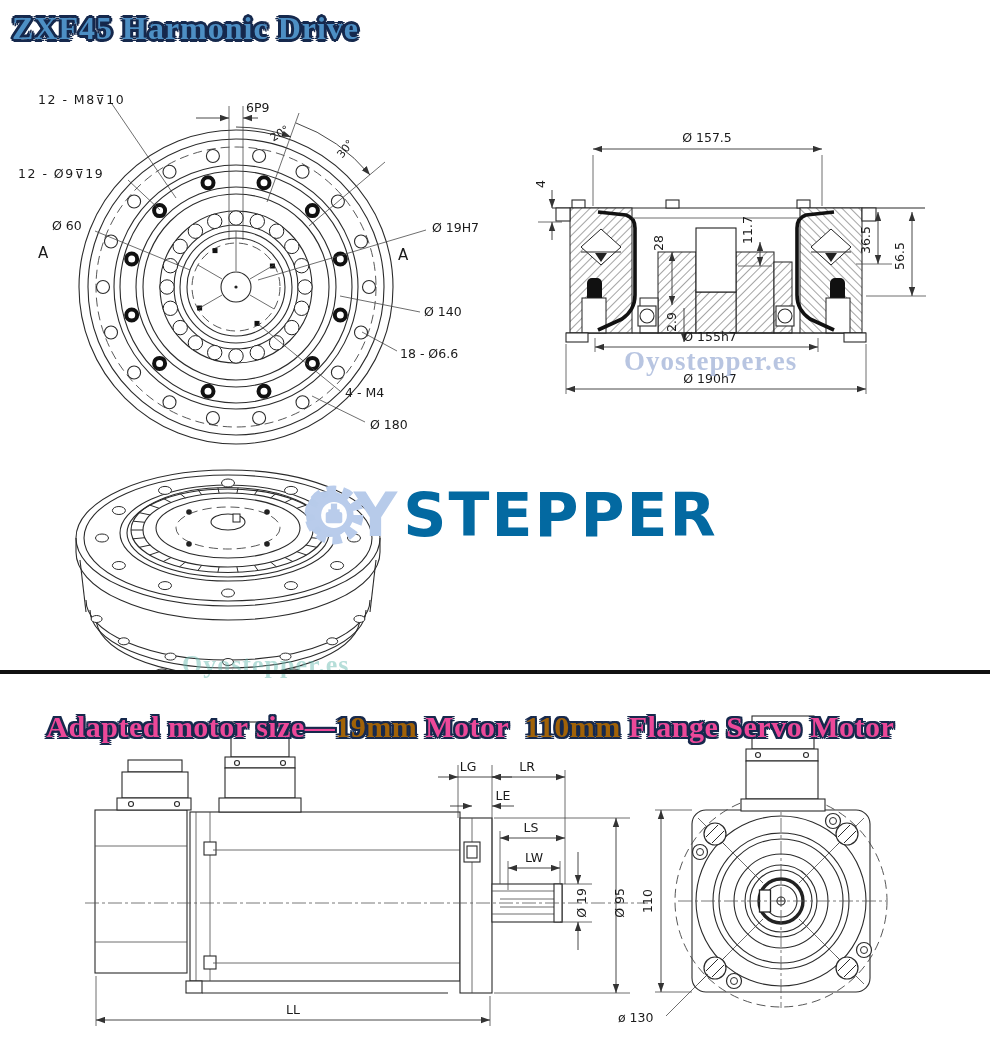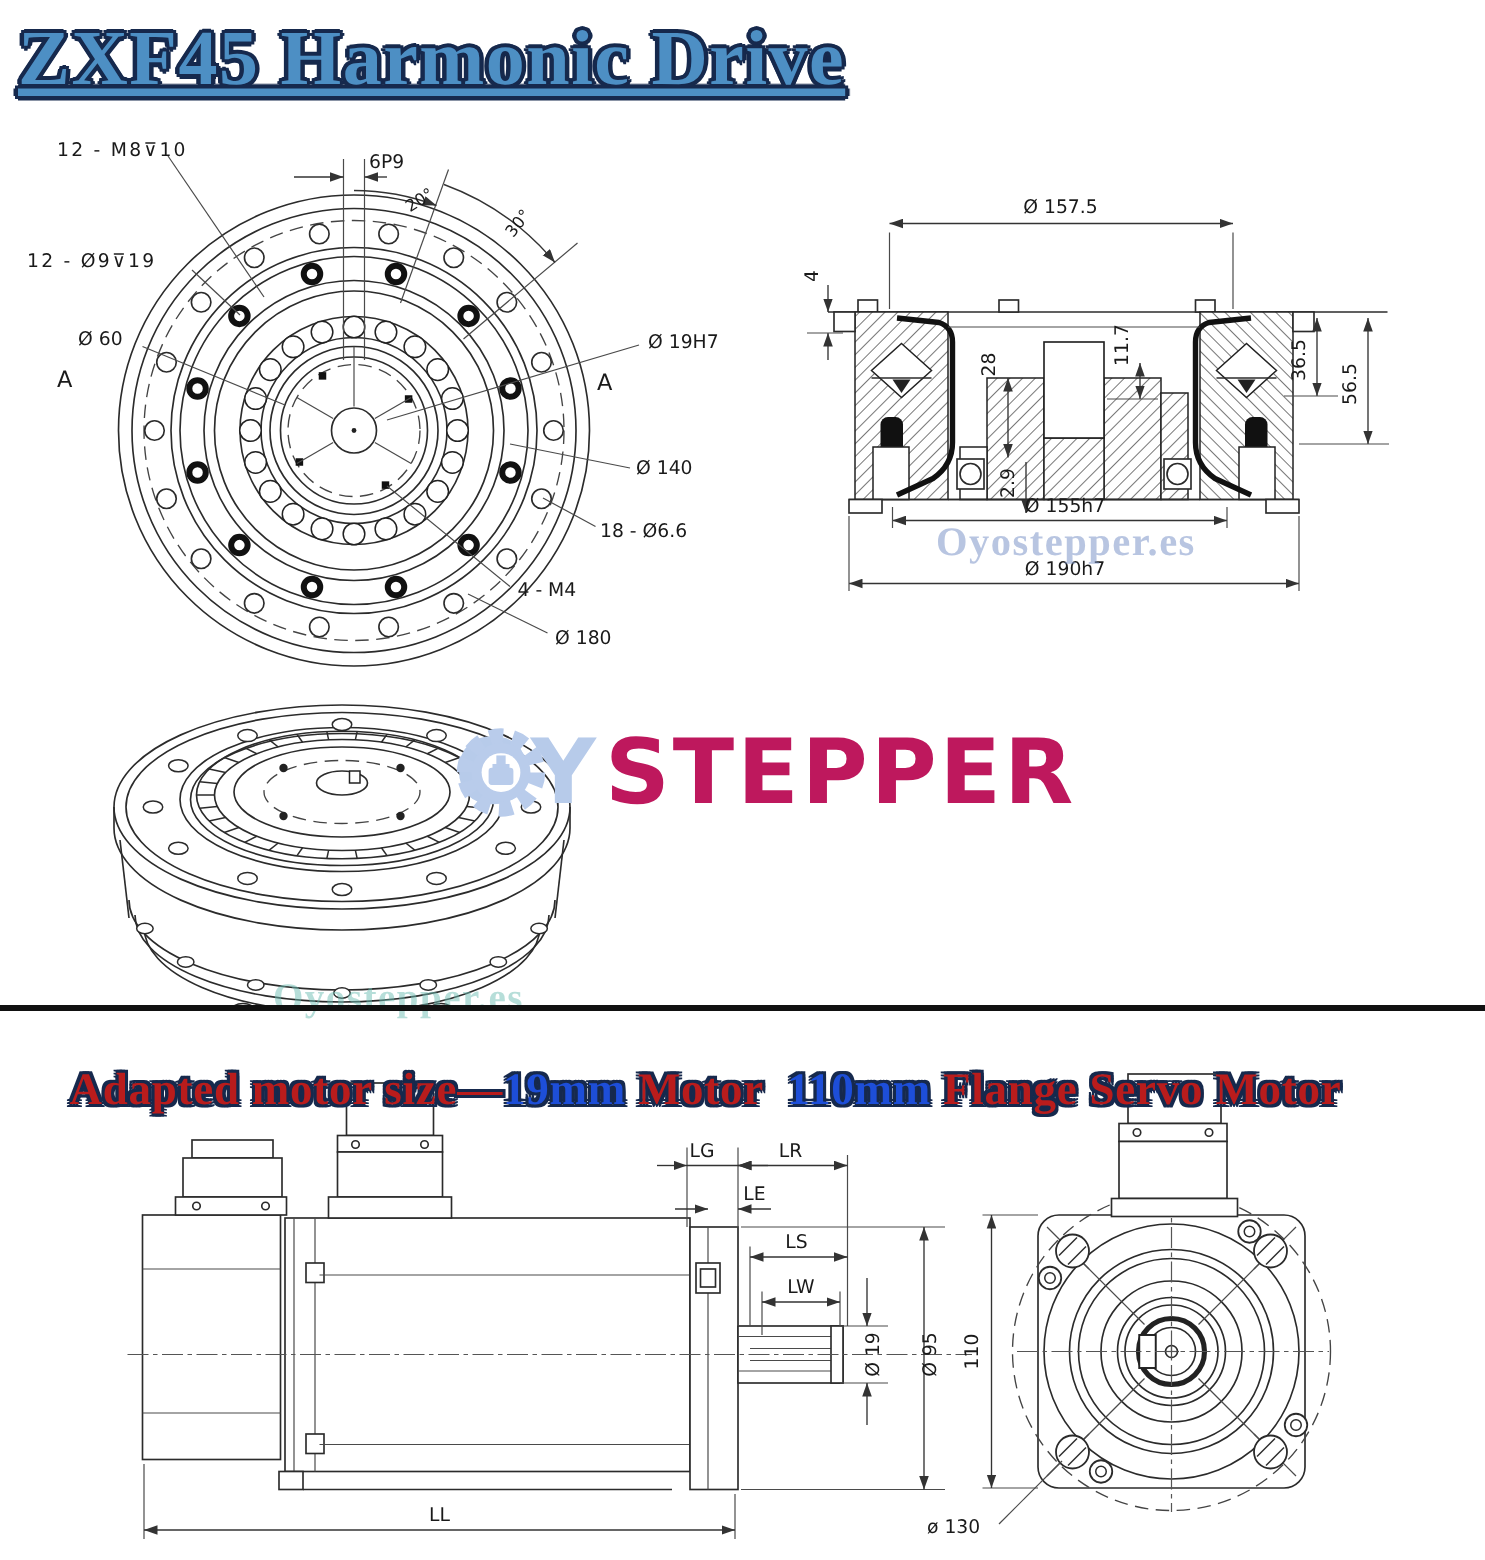--- a/index.html
+++ b/index.html
@@ -1,33 +1,33 @@
 <!DOCTYPE html>
 <html><head>
 <meta charset="utf-8">
 <style>
   html,body{margin:0;padding:0;background:#fff;}
   #page{position:relative;width:990px;height:1040px;background:#fff;overflow:hidden;
         font-family:"DejaVu Sans",sans-serif;}
   .title1{position:absolute;left:12px;top:10px;font-family:"Liberation Serif",serif;
-    font-weight:bold;font-size:52px;letter-spacing:1px;color:#4d8fc4;white-space:pre;
+    font-weight:bold;font-size:32px;letter-spacing:1px;color:#4d8fc4;white-space:pre;
     text-shadow:-2px -2px 0 #16294d,2px -2px 0 #16294d,-2px 2px 0 #16294d,2px 2px 0 #16294d,
-      -3px 0 0 #16294d,3px 0 0 #16294d,0 -3px 0 #16294d,0 3px 0 #16294d;text-decoration:underline;}
+      -3px 0 0 #16294d,3px 0 0 #16294d,0 -3px 0 #16294d,0 3px 0 #16294d;}
   .title2{position:absolute;left:16px;top:676px;font-family:"Liberation Serif",serif;
     font-weight:bold;font-size:30px;letter-spacing:.5px;z-index:3;white-space:pre;}
   .title2 span{white-space:pre;}
-  .tb{color:#b91c1c;text-shadow:-2px -2px 0 #16294d,2px -2px 0 #16294d,-2px 2px 0 #16294d,
+  .tb{color:#ec4899;text-shadow:-2px -2px 0 #16294d,2px -2px 0 #16294d,-2px 2px 0 #16294d,
       2px 2px 0 #16294d,-2px 0 0 #16294d,2px 0 0 #16294d,0 -2px 0 #16294d,0 2px 0 #16294d;}
-  .tw{color:#1d4ed8;text-shadow:-2px -2px 0 #16294d,2px -2px 0 #16294d,-2px 2px 0 #16294d,
+  .tw{color:#a16207;text-shadow:-2px -2px 0 #16294d,2px -2px 0 #16294d,-2px 2px 0 #16294d,
       2px 2px 0 #16294d,-2px 0 0 #16294d,2px 0 0 #16294d,0 -2px 0 #16294d,0 2px 0 #16294d;}
   .divider{position:absolute;left:0;top:670px;width:990px;height:4px;background:#111;z-index:2;}
   .wm-center{position:absolute;left:303px;top:480px;display:flex;align-items:center;gap:4px;
     z-index:1;pointer-events:none;font-family:"DejaVu Sans",sans-serif;font-weight:bold;}
   .wm-oy{font-size:60px;color:#b7cbea;letter-spacing:2px;}
-  .wm-st{font-size:60px;color:#be185d;letter-spacing:2px;}
+  .wm-st{font-size:60px;color:#0369a1;letter-spacing:2px;}
   .wm-sec{position:absolute;left:624px;top:346px;z-index:1;font-family:"Liberation Serif",serif;
     font-weight:bold;font-size:27px;letter-spacing:1px;color:rgba(125,150,200,.55);pointer-events:none;}
   .wm-div{position:absolute;left:182px;top:650px;z-index:1;font-family:"Liberation Serif",serif;
     font-weight:bold;font-size:26px;letter-spacing:1px;color:rgba(110,190,180,.5);pointer-events:none;}
   svg{position:absolute;left:0;}
   #svg-top{top:80px;}
   #svg-bot{top:700px;}
   .ln{stroke:#2b2b2b;stroke-width:1.1;fill:none;}
   .ln2{stroke:#2b2b2b;stroke-width:1.1;fill:#fff;}
   .thin{stroke:#4a4a4a;stroke-width:.8;fill:none;}

